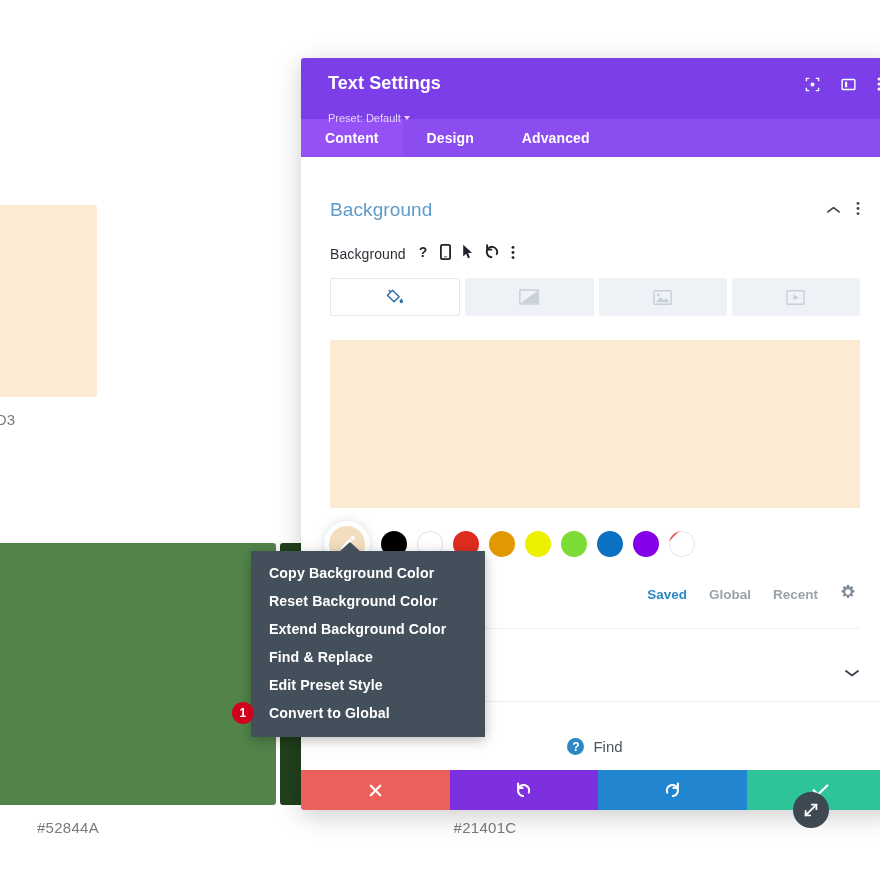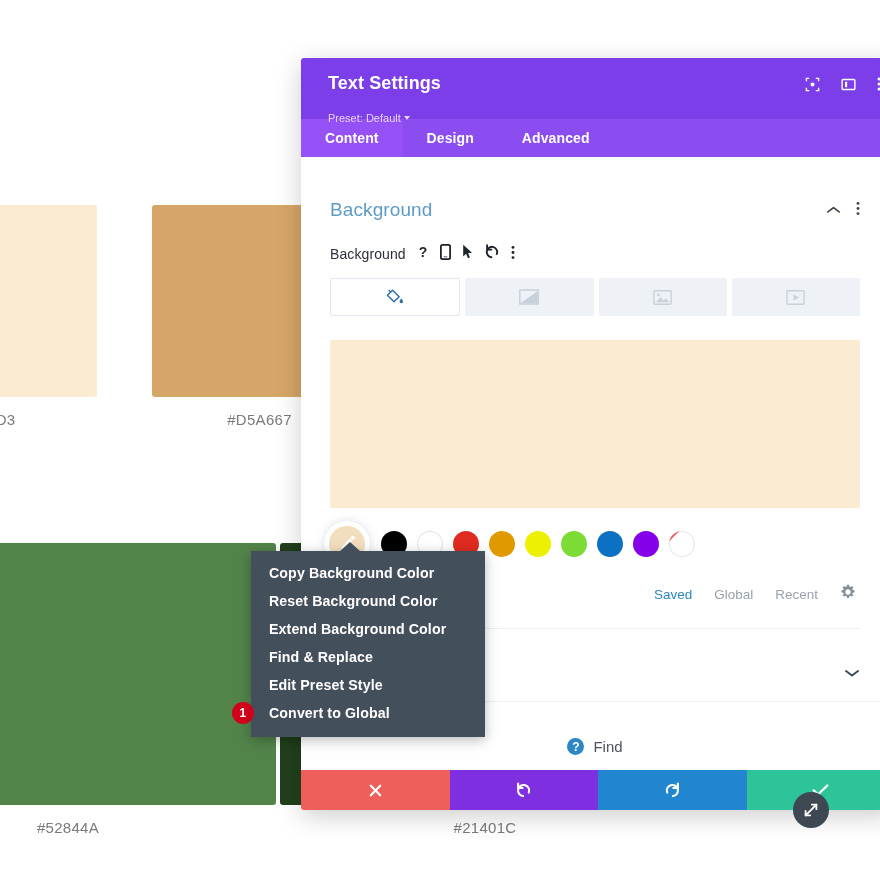--- a/index.html
+++ b/index.html
@@ -256,20 +256,21 @@
     justify-content: flex-end;
     align-items: center;
     gap: 22px;
     margin-top: 22px;
     padding-right: 4px;
   }
   .palette-tab {
     font-size: 13.5px;
     color: #9aa3ad;
     cursor: pointer;
+    font-weight: bold;
   }
   .palette-tab.active { color: #2c87c4; }
 
   .section-divider {
     border-top: 1px solid #edeff2;
     margin-top: 24px;
   }
   .collapsed-section {
     height: 56px;
     display: flex;
@@ -389,24 +390,20 @@
 </head>
 <body>
 
 <div id="page-bg">
 
   <div class="swatch-card" id="sw0">
     <div class="swatch-chip" style="background: rgb(252, 235, 211);"></div>
     <div class="swatch-label">DD3</div>
   </div>
 
-  <div class="swatch-card" id="sw1">
-    <div class="swatch-chip" style="background: rgb(213, 166, 103);"></div>
-    <div class="swatch-label">#D5A667</div>
-  </div>
 
   <div class="swatch-card" id="sw2">
     <div class="swatch-chip" style="background: rgb(82, 132, 74);"></div>
     <div class="swatch-label">#52844A</div>
   </div>
 
   <div class="swatch-card" id="sw3">
     <div class="swatch-chip" style="background: rgb(33, 64, 28);"></div>
     <div class="swatch-label">#21401C</div>
   </div>

